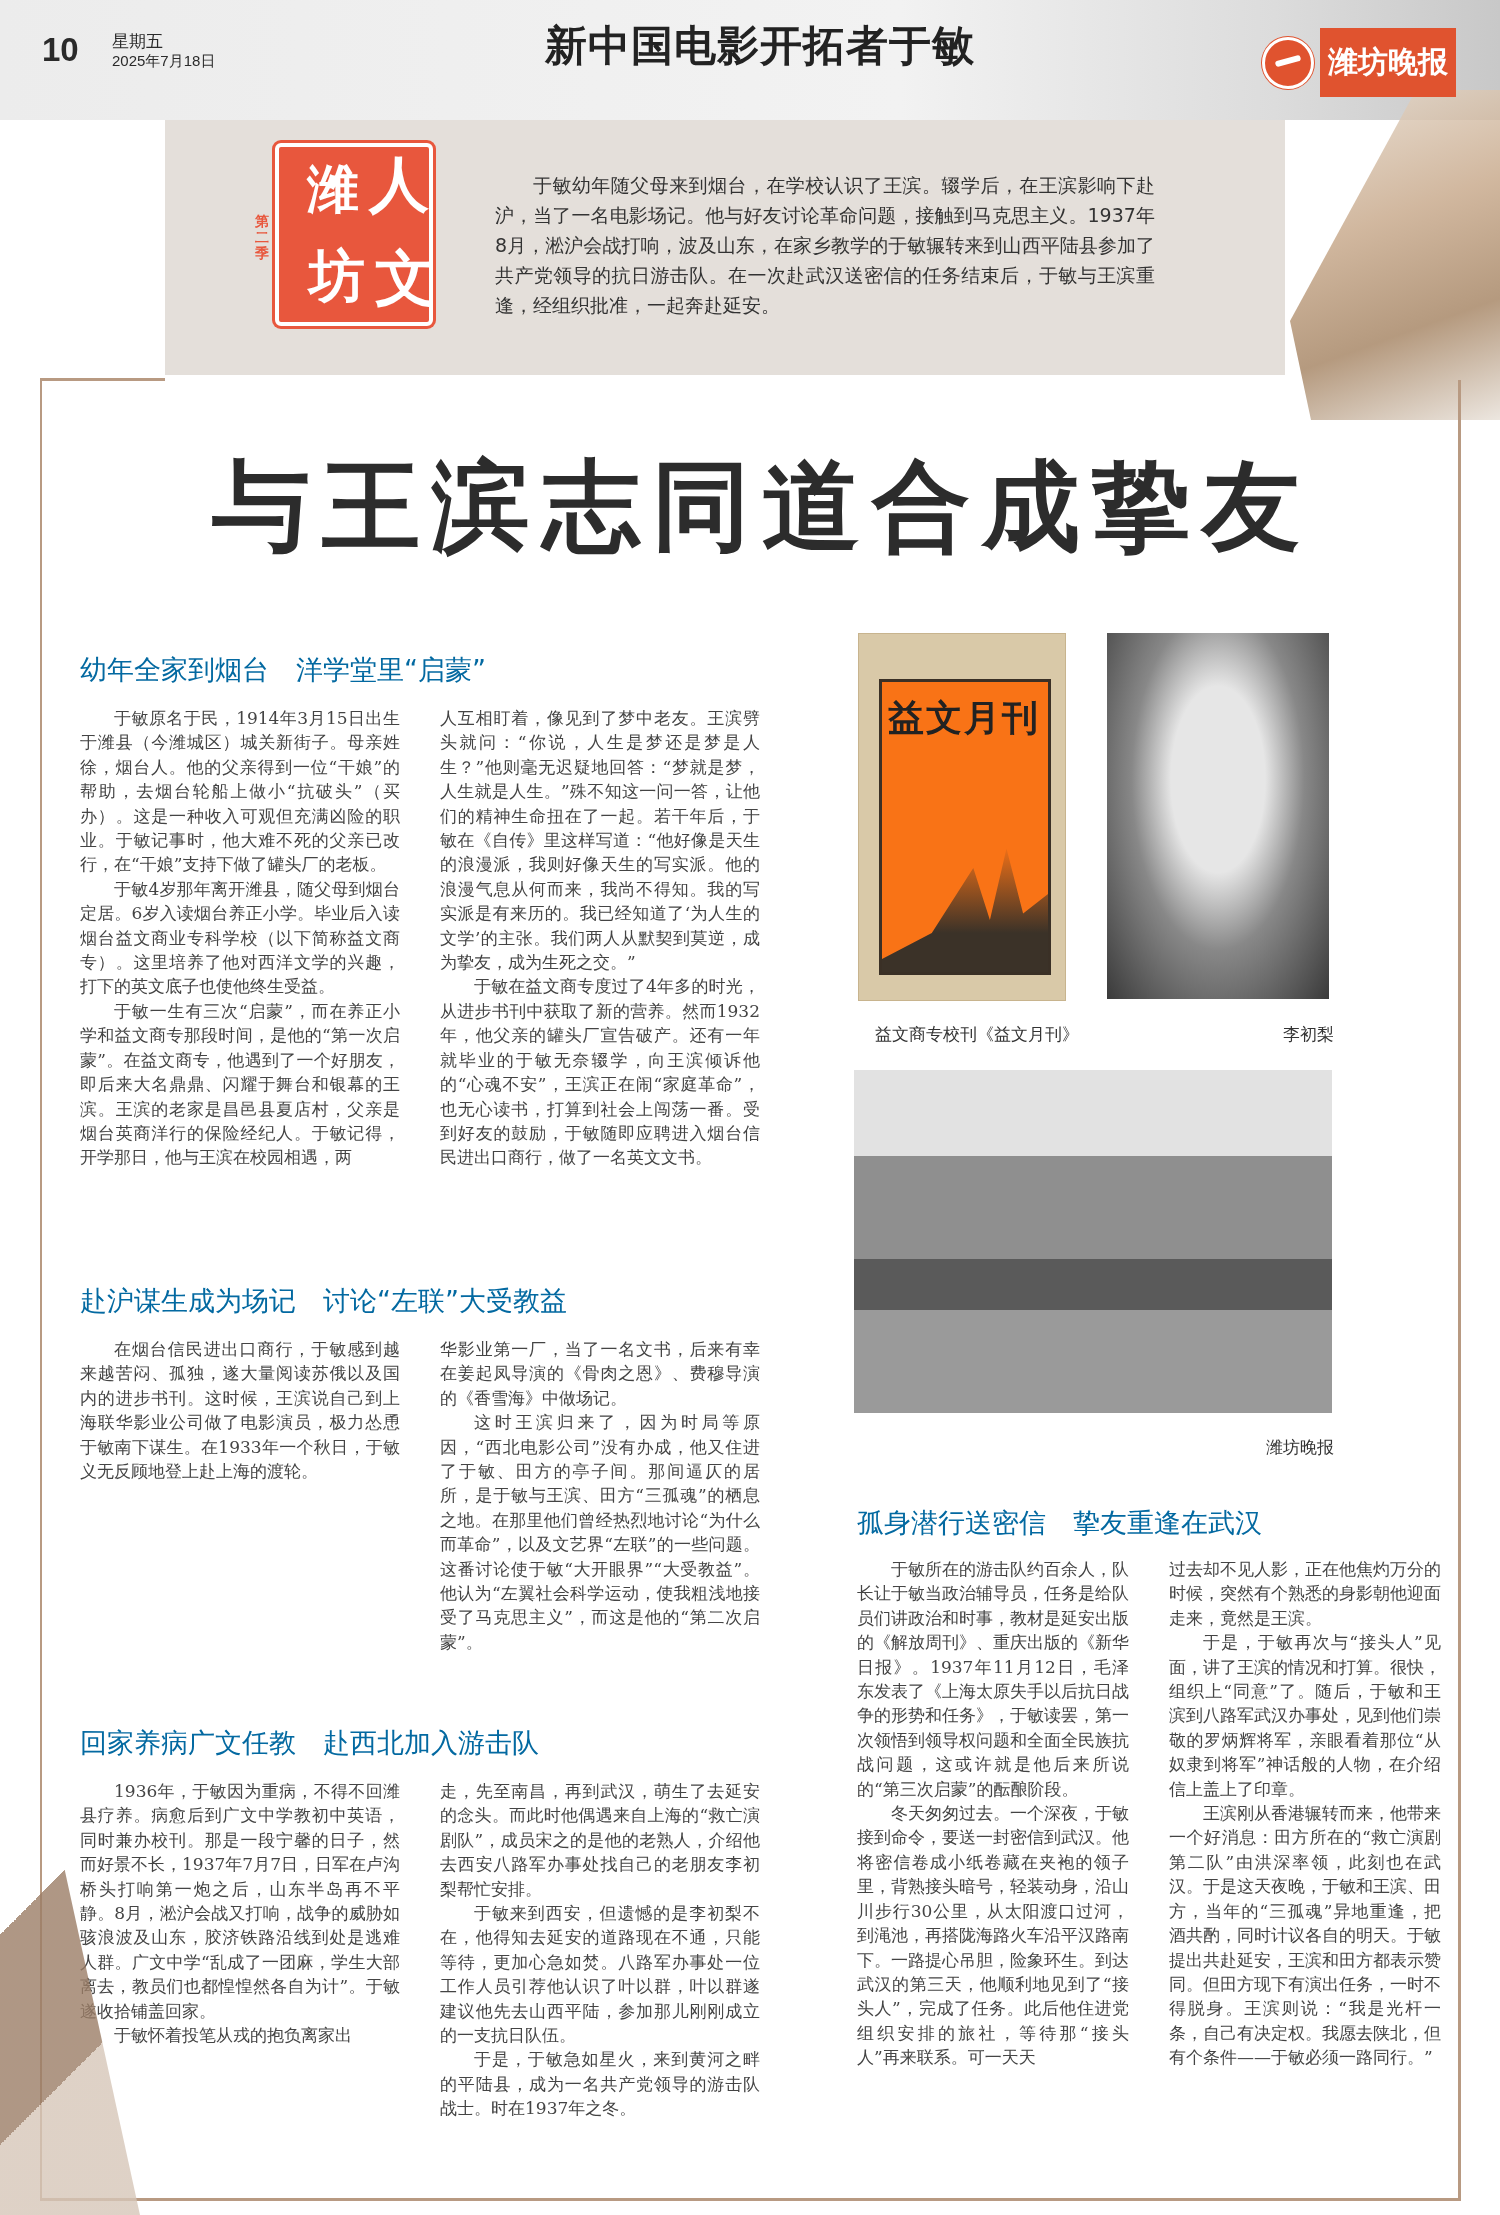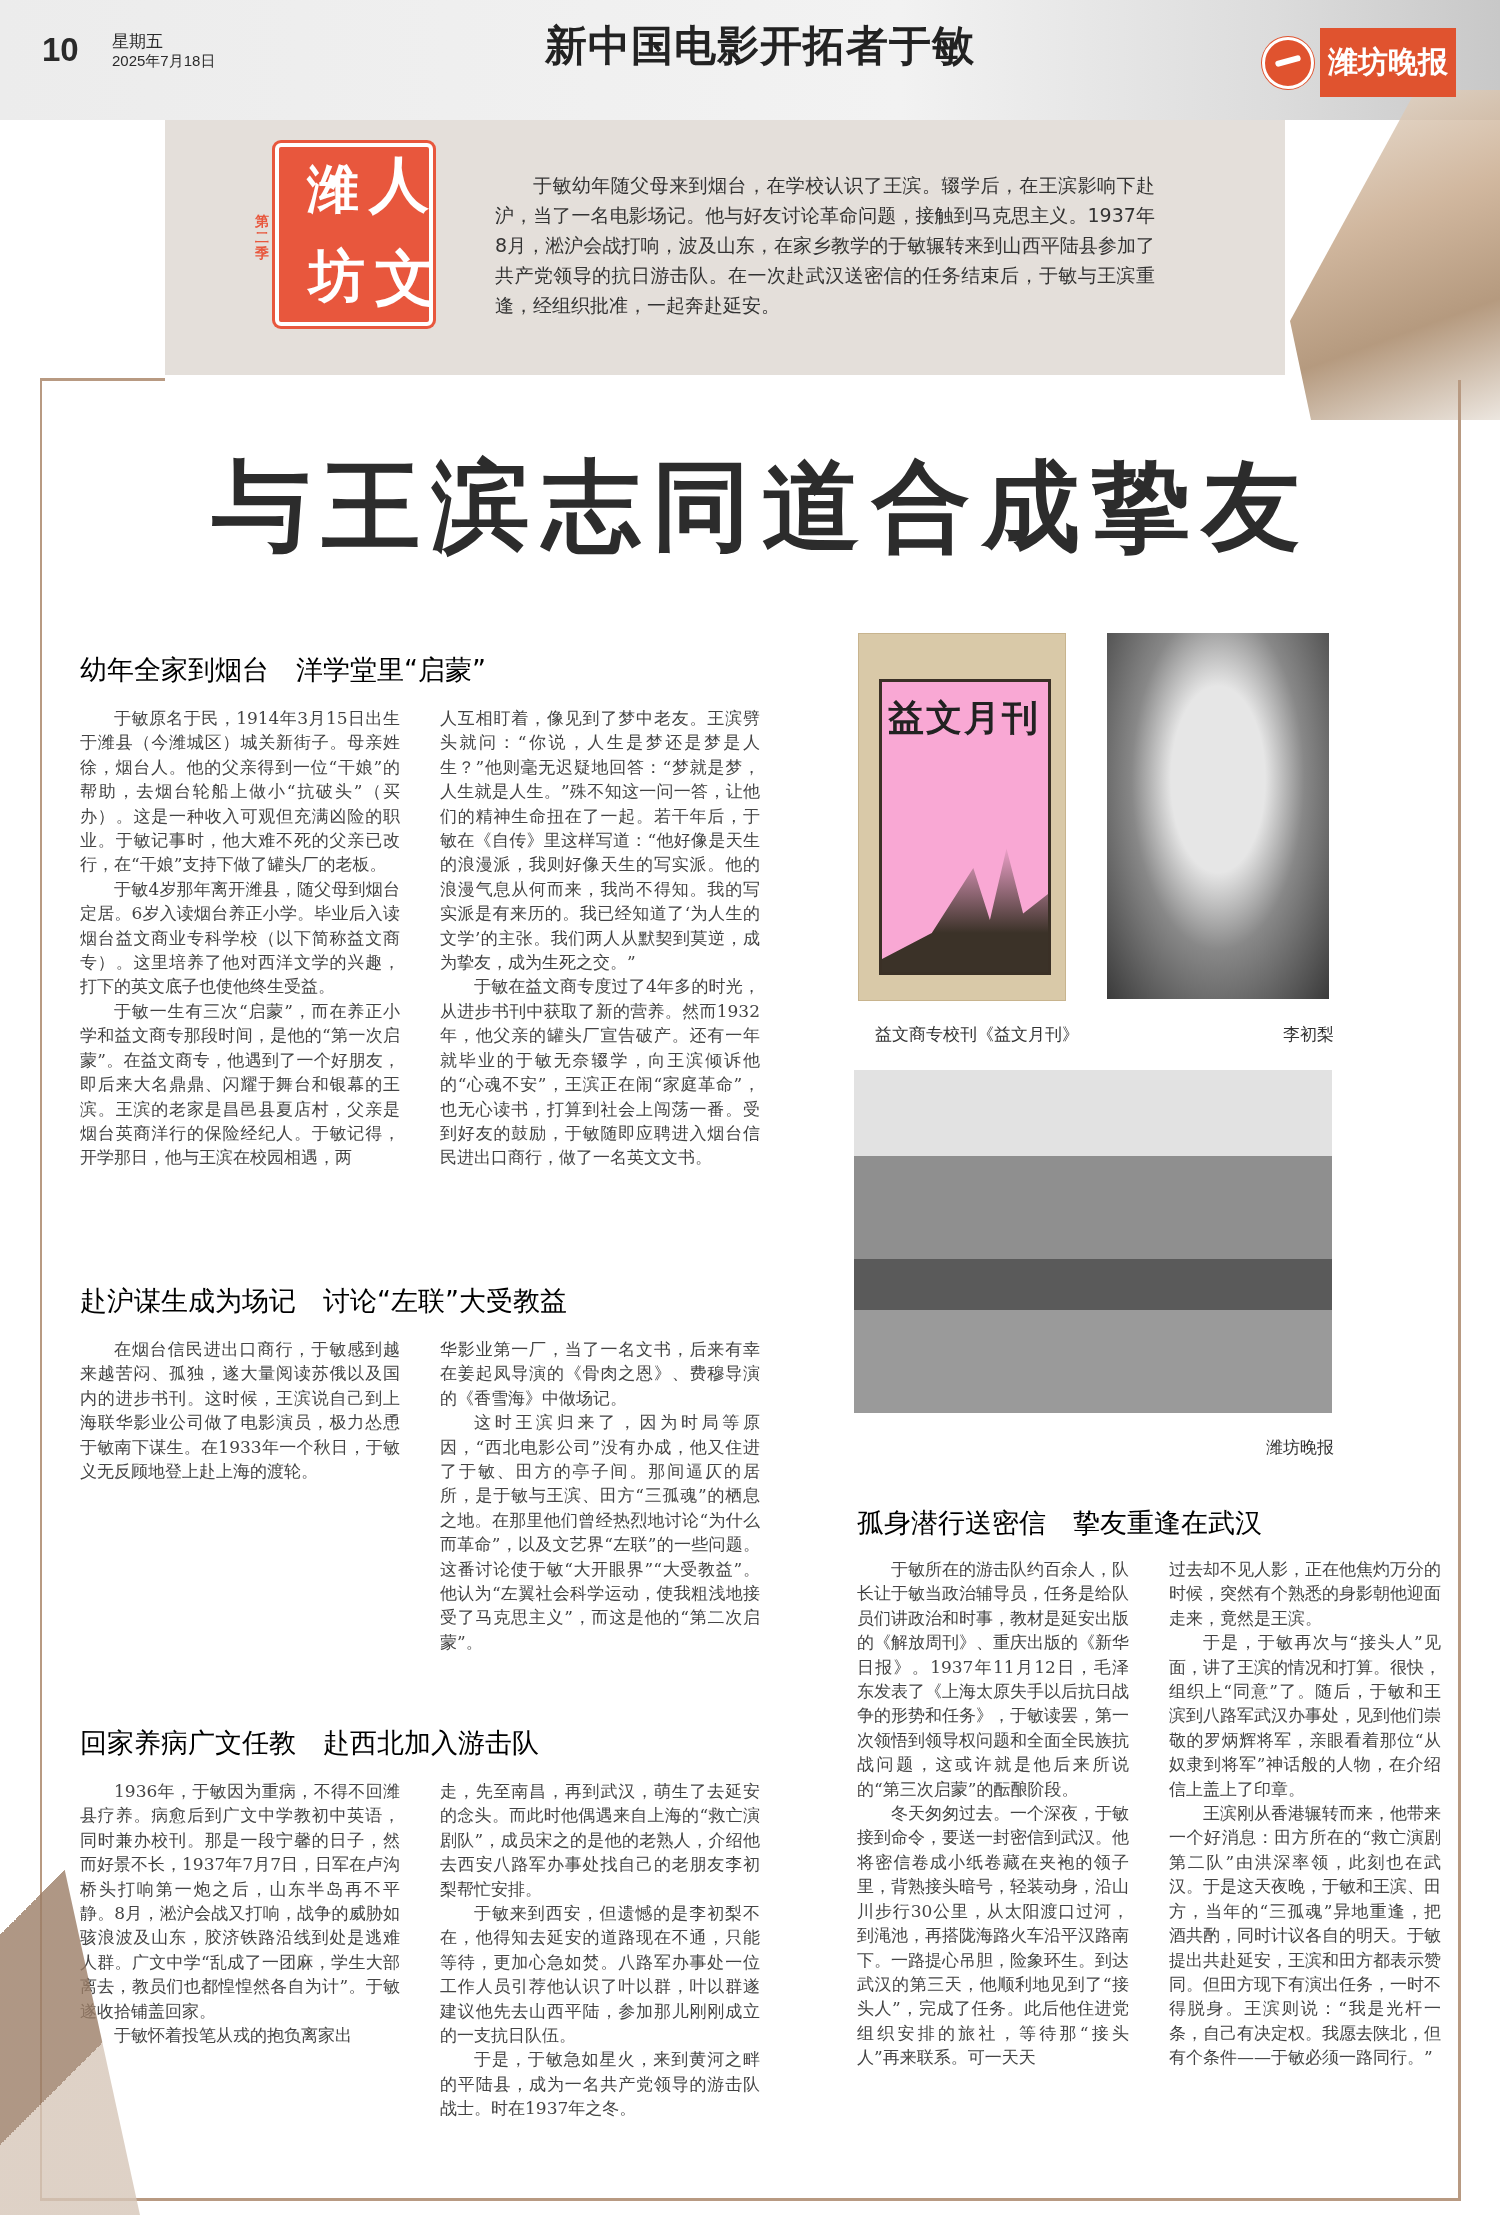--- a/index.html
+++ b/index.html
@@ -37,28 +37,28 @@
   .seal-c4 { left:96px; top:92px; font-size:60px; }
   .seal-season { position:absolute; left:0px; top:70px; width:18px; font-size:14px; color:#e8573d;
                  font-weight:bold; line-height:16px; font-family:"DejaVu Sans",sans-serif; }
   .lead-text { position:absolute; left:495px; top:170px; width:660px; font-family:"DejaVu Sans",sans-serif;
                font-size:19px; line-height:30px; color:#333; text-indent:2em; text-align:justify; }
   .frame { position:absolute; left:40px; top:380px; width:1416px; height:1818px;
            border-left:2px solid #b89a82; border-right:3px solid #b89a82; border-bottom:3px solid #b89a82; }
   .frame-top { position:absolute; left:40px; top:378px; width:125px; height:3px; background:#b89a82; }
   .headline { position:absolute; left:60px; top:430px; width:1380px; text-align:center;
               font-family:"DejaVu Sans",sans-serif; font-size:98px; color:#2c2c2c; letter-spacing:12px; }
-  .sub { position:absolute; font-family:"DejaVu Sans",sans-serif; font-size:27px; color:#000000; white-space:nowrap; }
+  .sub { position:absolute; font-family:"DejaVu Sans",sans-serif; font-size:27px; color:#0369a1; white-space:nowrap; }
   .col { position:absolute; font-size:17px; line-height:24.4px; color:#444; text-align:justify; }
   .col p { margin:0; text-indent:2em; }
   .col p.noindent { text-indent:0; }
   .photo { position:absolute; }
   .cover { left:858px; top:633px; width:206px; height:366px; background:#d9c9a8;
            border:1px solid #c8b48e; }
-  .cover-inner { position:absolute; left:20px; top:45px; width:166px; height:290px; background:#f9a8d4;
+  .cover-inner { position:absolute; left:20px; top:45px; width:166px; height:290px; background:#f97316;
                  border:3px solid #3a3026; }
   .cover-title { position:absolute; left:6px; top:12px; font-family:"DejaVu Sans",sans-serif; font-weight:bold;
                  font-size:36px; color:#222; letter-spacing:2px; }
   .cover-trees { position:absolute; left:0; bottom:0; width:100%; height:130px;
                  background:linear-gradient(180deg,transparent 0,#3b3228 70%); clip-path:polygon(0 90%,30% 70%,55% 20%,65% 60%,75% 5%,85% 55%,100% 40%,100% 100%,0 100%); }
   .portrait { left:1107px; top:633px; width:222px; height:366px;
               background:radial-gradient(ellipse at 50% 40%,#e6e6e6 0 30%,#888 55%,#3a3a3a 100%); }
   .school { left:854px; top:1070px; width:478px; height:343px;
             background:linear-gradient(180deg,#e2e2e2 0 25%,#8f8f8f 25% 55%,#5a5a5a 55% 70%,#9a9a9a 70% 100%); }
   .caption { position:absolute; font-family:"DejaVu Sans",sans-serif; font-size:17px; color:#333; }

